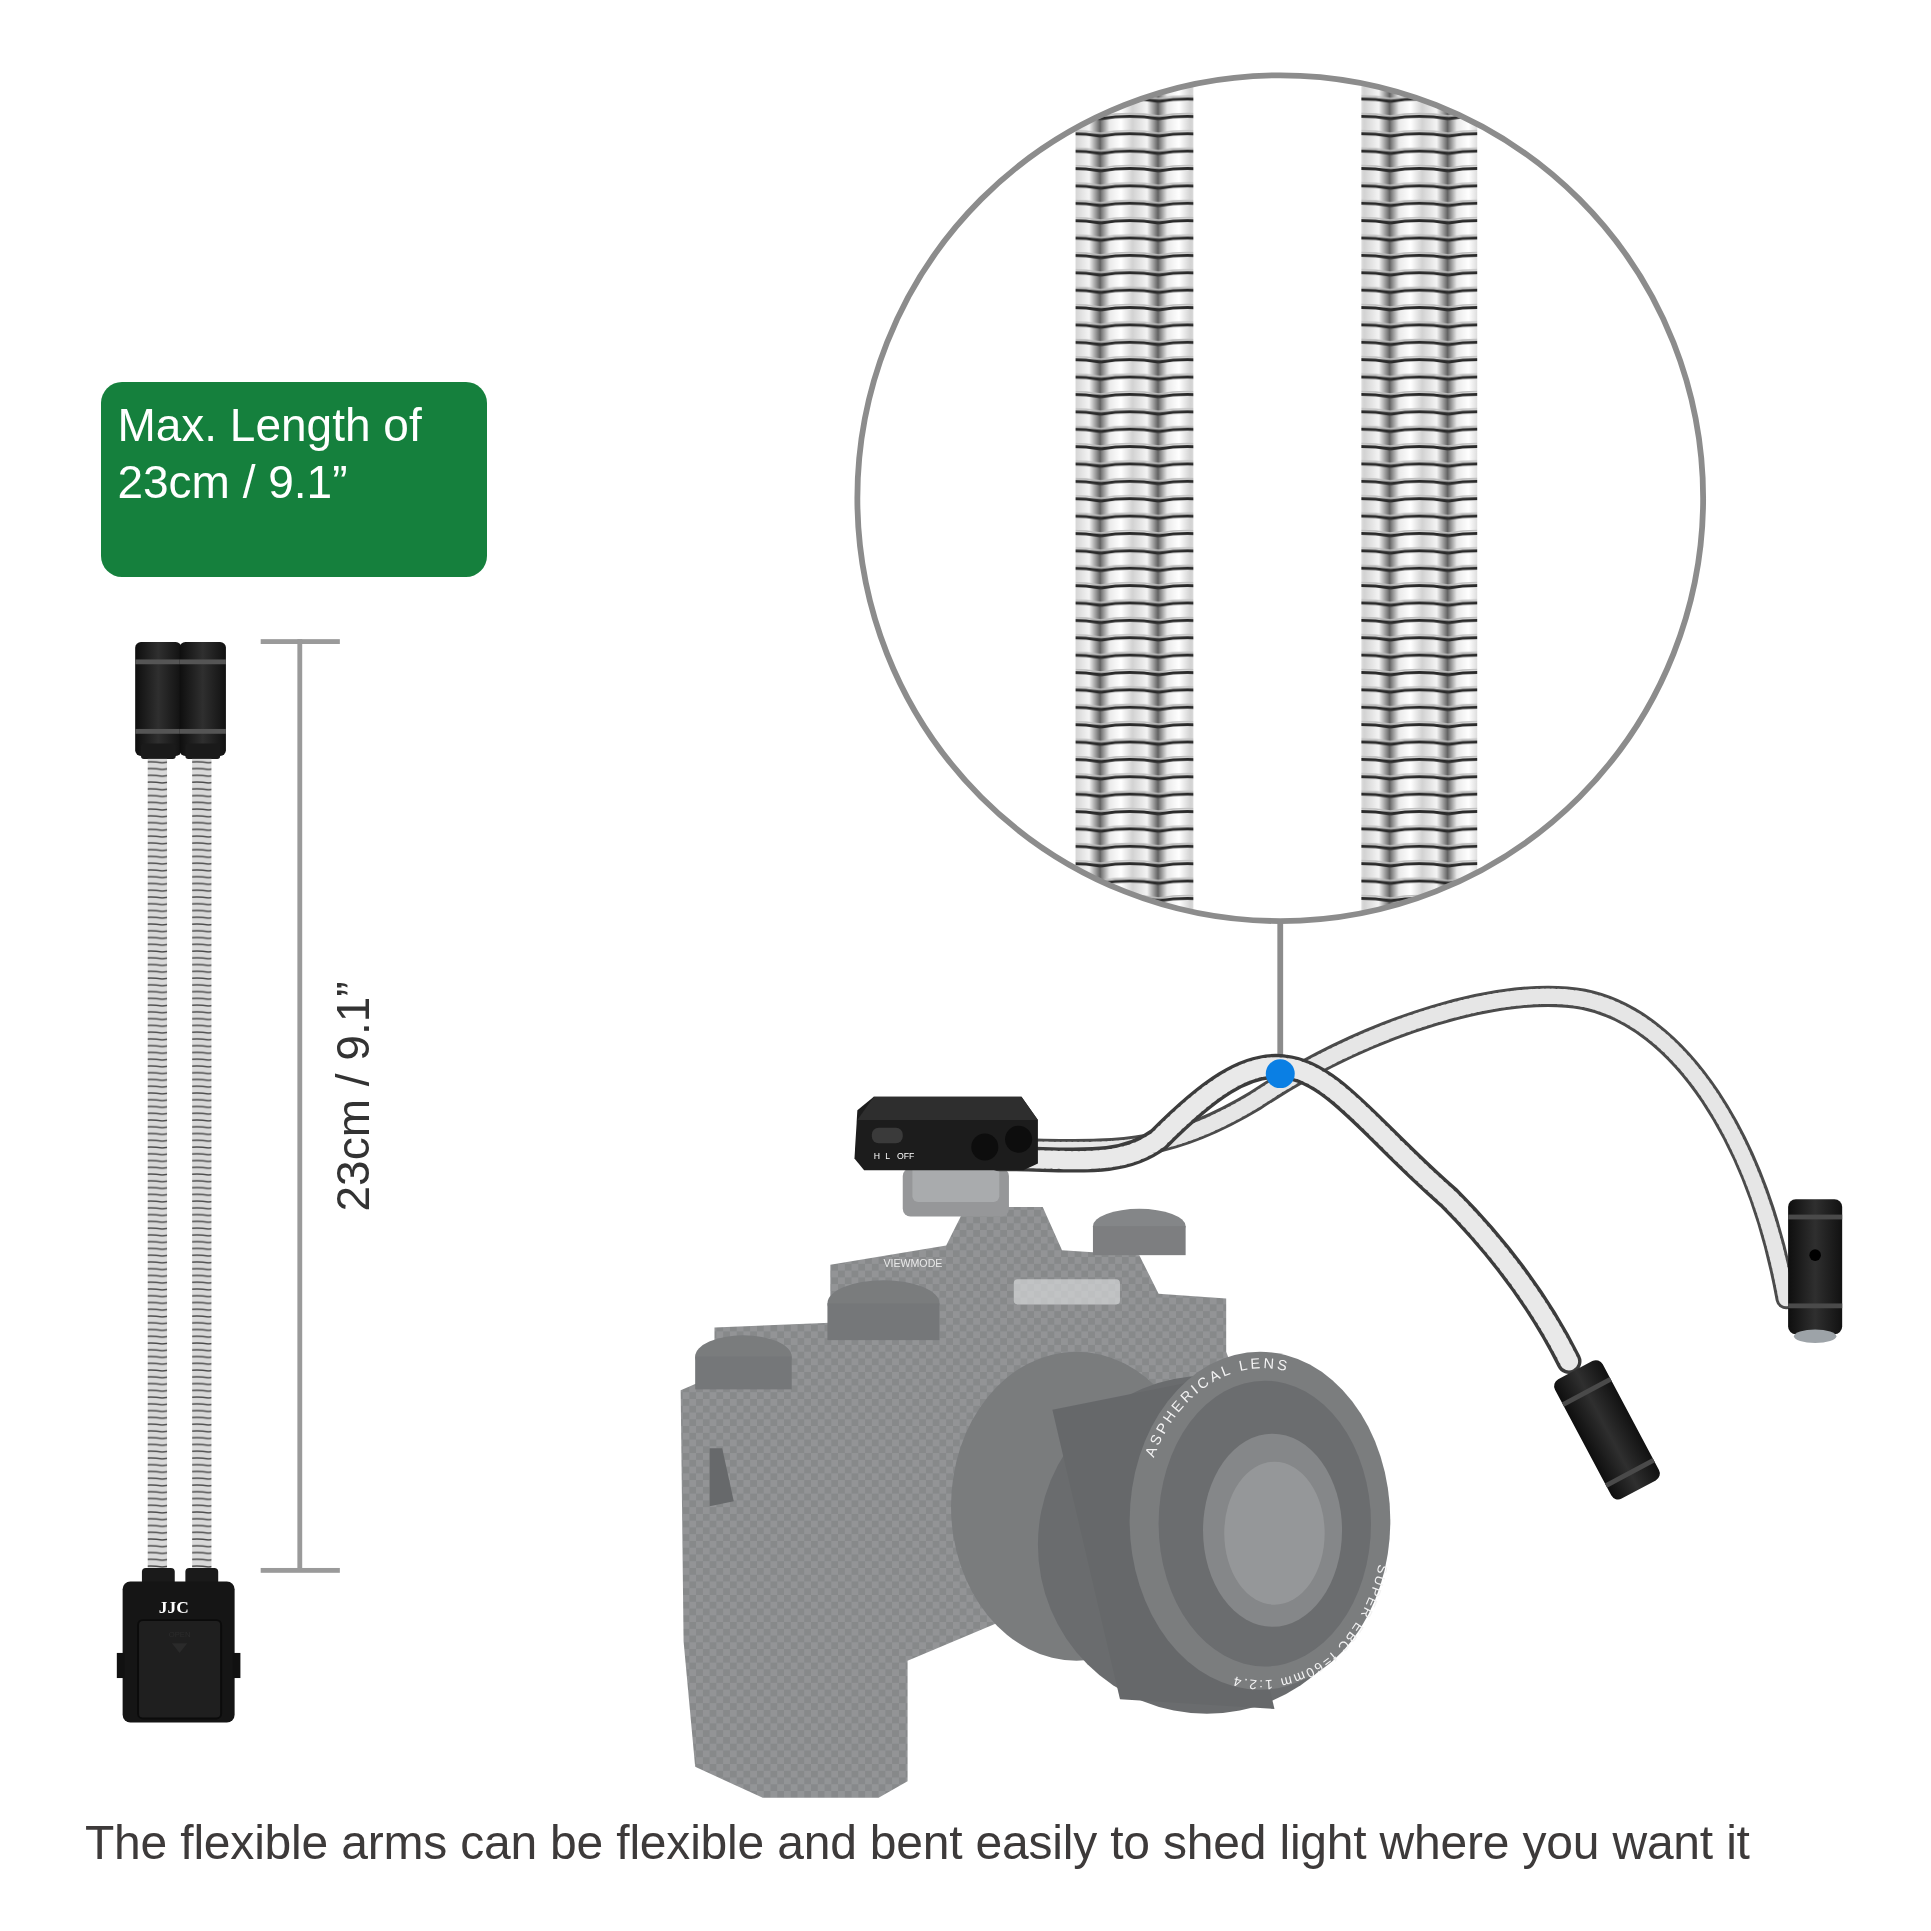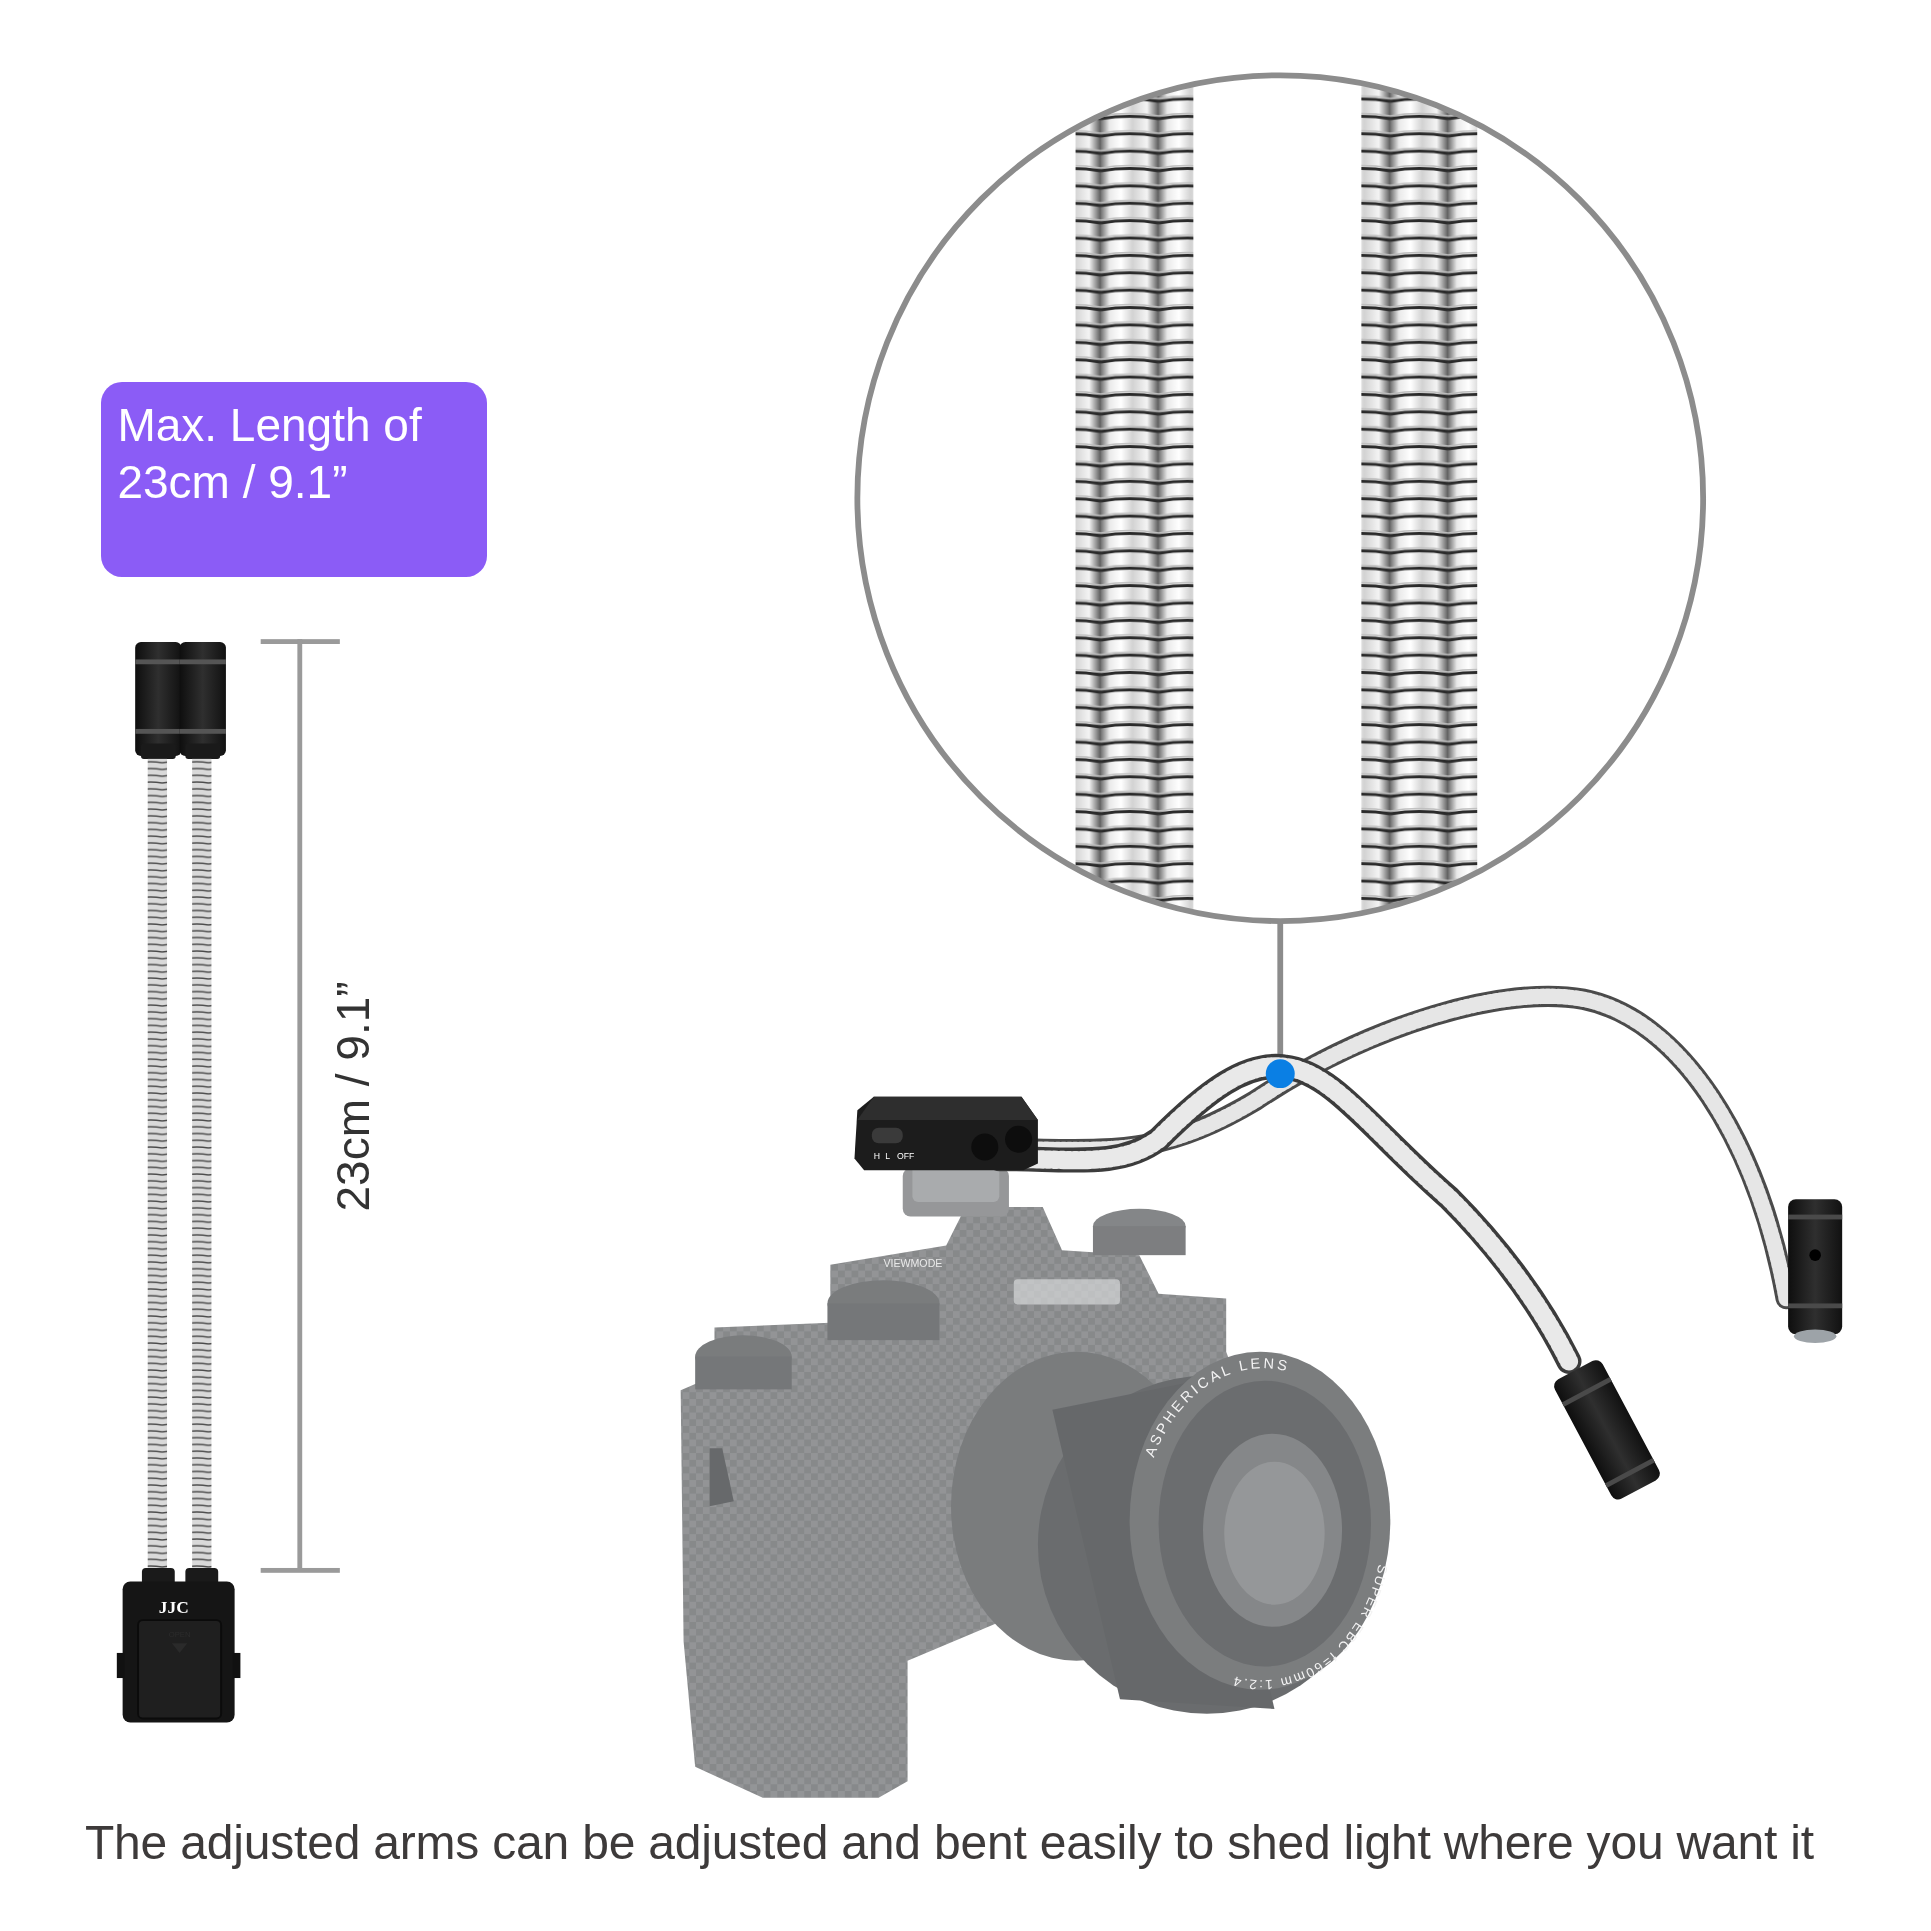--- a/index.html
+++ b/index.html
@@ -1,20 +1,20 @@
 <!DOCTYPE html>
 <html><head>
 <meta charset="utf-8">
 <style>
   html, body { margin:0; padding:0; background:#ffffff; }
   body { width:1931px; height:1931px; position:relative; overflow:hidden;
          font-family:"Liberation Sans", "DejaVu Sans", sans-serif; }
   .abs { position:absolute; }
   #callout-box { left:101px; top:382px; width:386px; height:195px;
-                 background:#8b5cf6; border-radius:21px; box-sizing:border-box;
+                 background:#15803d; border-radius:21px; box-sizing:border-box;
                  padding:15.4px 0 0 16.4px; color:#ffffff; font-size:46px; line-height:57px; }
   #callout-box span { display:block; white-space:nowrap; }
   #measure-label { left:251px; top:1110px; width:203px; text-align:center;
                    transform:translate(0,-50%) rotate(-90deg); transform-origin:center center;
                    color:#333333; font-size:46px; white-space:nowrap; }
   #caption { left:85px; top:1815px; width:1680px; color:#3d3a3a; font-size:48px;
              white-space:nowrap; letter-spacing:-0.2px; }
   svg { position:absolute; left:0; top:0; }
 </style>
 </head>
@@ -174,14 +174,14 @@
   </g>
 </svg>
 
 <div id="callout-box" class="abs">
   <span>Max. Length of</span>
   <span>23cm / 9.1”</span>
 </div>
 
 <div id="measure-label" class="abs">23cm / 9.1”</div>
 
-<div id="caption" class="abs">The adjusted arms can be adjusted and bent easily to shed light where you want it</div>
+<div id="caption" class="abs">The flexible arms can be flexible and bent easily to shed light where you want it</div>
 
 
 </body></html>

